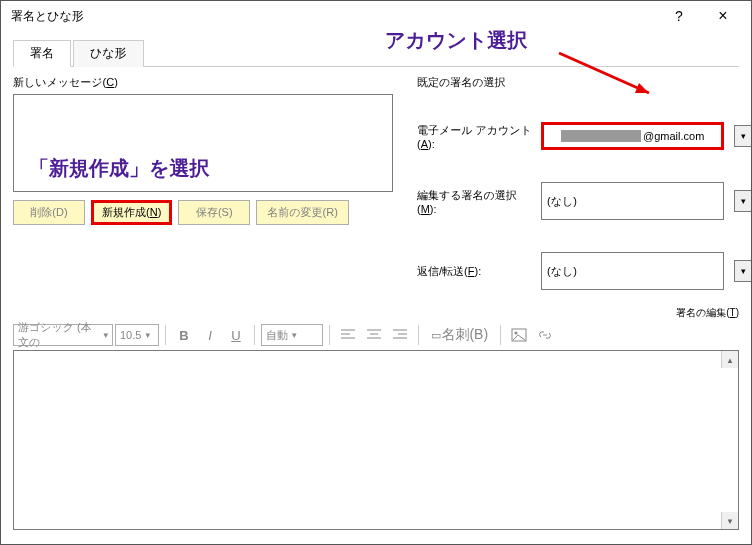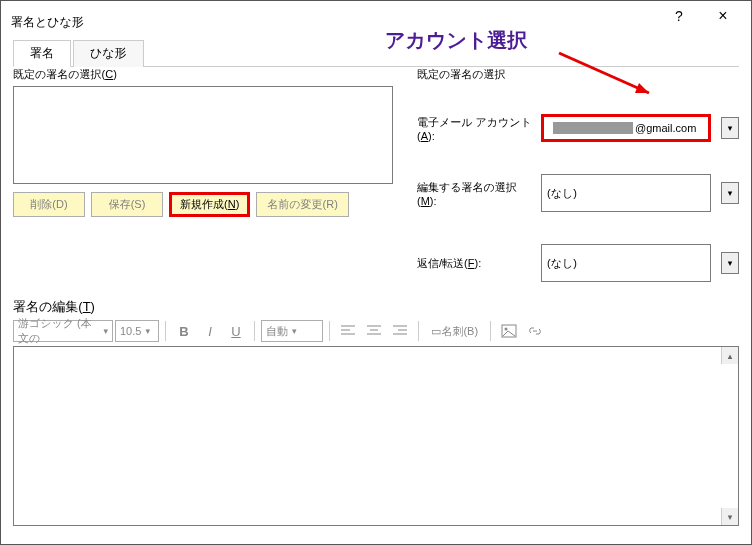--- a/index.html
+++ b/index.html
@@ -10,40 +10,40 @@
     background: #fff;
     width: 752px;
     height: 545px;
     border: 1px solid #555;
     display: flex;
     flex-direction: column;
   }
   .titlebar {
     height: 30px;
     display: flex;
-    align-items: flex-end;
+    align-items: center;
     padding: 0 6px 0 10px;
     background: #fff;
   }
   .titlebar .title { flex: 1; font-size: 12px; }
   .titlebar .btn {
     width: 44px; height: 30px;
     display: flex; align-items: center; justify-content: center;
     font-size: 14px;
   }
   .titlebar .close { font-size: 16px; }
   .content {
     flex: 1;
     padding: 8px 12px 12px 12px;
     position: relative;
   }
   .tabs {
     display: flex;
     border-bottom: 1px solid #ccc;
-    margin-bottom: 0;
+    margin-bottom: 8px;
   }
   .tab {
     padding: 4px 16px;
     border: 1px solid #ccc;
     border-bottom: none;
     background: #f7f7f7;
     margin-right: 2px;
     position: relative;
     top: 1px;
     font-size: 12px;
@@ -109,26 +109,26 @@
     margin-left: 4px;
     font-size: 9px;
   }
   .account-highlight {
     border: 3px solid #e60000;
     padding: 1px;
     display: flex;
     flex: 1;
   }
   .account-inner {
-    flex:1; display:flex; align-items:center; height:20px; padding:0 8px; font-size:11px;
+    flex:1; display:flex; align-items:center; height:20px; padding:0 16px; font-size:11px;
   }
   .gray-block {
     width: 80px; height: 12px; background: #999; display:inline-block; margin-right:2px;
   }
-  .editor-label { font-size: 13px; margin: 6px 0 4px; }
+  .editor-label { font-size: 10px; margin: 6px 0 4px; text-align: right; }
   .toolbar {
     display: flex;
     align-items: center;
     gap: 2px;
     margin-bottom: 4px;
     flex-wrap: nowrap;
   }
   .tb-sel {
     border: 1px solid #adadad;
     background: #fff;
@@ -186,29 +186,29 @@
 <div class="content">
 
   <div class="tabs">
     <div class="tab active">署名</div>
     <div class="tab">ひな形</div>
   </div>
 
   <div class="top-area">
     <div class="left-col">
       <div class="group-label">
-        <span>既定の署名の選択(</span><span class="underline">C</span><span>)</span>
+        <span>新しいメッセージ(</span><span class="underline">C</span><span>)</span>
       </div>
       <div class="sig-list"></div>
       <div class="btn-row">
         <div class="sq-btn">削除(D)</div>
-        <div class="sq-btn">保存(S)</div>
         <div class="sq-btn enabled highlight-red">
           <span>新規作成(</span><span class="underline">N</span><span>)</span>
         </div>
+        <div class="sq-btn">保存(S)</div>
         <div class="sq-btn">名前の変更(R)</div>
       </div>
     </div>
 
     <div class="right-col">
       <div class="group-label">既定の署名の選択</div>
 
       <div class="field-row">
         <div class="field-label">
           <span>電子メール アカウント(</span><span class="underline">A</span><span>):</span>
@@ -286,21 +286,21 @@
     <div class="tb-btn">
       <svg width="14" height="12">
           <line x1="0" y1="1" x2="14" y2="1" stroke="#888"></line>
           <line x1="5" y1="5" x2="14" y2="5" stroke="#888"></line>
           <line x1="0" y1="9" x2="14" y2="9" stroke="#888"></line>
         </svg>
     </div>
     <div class="tb-sep"></div>
     <div class="tb-btn" style="width:auto;padding:0 6px">
       <span style="font-size:11px;color:#888">▭ </span>
-        <span style="font-size:11px;color:#888">名刺(B)</span>
+        <span style="font-size:14px;color:#888">名刺(B)</span>
     </div>
     <div class="tb-sep"></div>
     <div class="tb-btn">
       <svg width="16" height="14">
           <rect x="1" y="1" width="14" height="12" fill="none" stroke="#888"></rect>
           <circle cx="5" cy="5" r="1.5" fill="#888"></circle>
           <polyline points="2,12 7,7 14,12" fill="none" stroke="#888"></polyline>
         </svg>
     </div>
     <div class="tb-btn">
@@ -313,18 +313,19 @@
   <div class="editor">
     <div class="scrollbtn" style="top:0">▴</div>
     <div class="scrollbtn" style="bottom:0">▾</div>
   </div>
 
   <div class="annot" style="top:-4px; left:384px">アカウント選択</div>
   <svg class="arrow-svg" style="top:18px; left:548px" width="120" height="50">
     <line x1="10" y1="4" x2="100" y2="44" stroke="#e60000" stroke-width="3"></line>
     <polygon points="100,44 90,34 86,44" fill="#e60000"></polygon>
   </svg>
+  <div class="annot" style="top:124px; left:28px">「新規作成」を選択</div>
 
 </div>
 
 <div class="footer">
   <div class="fbtn ok">OK</div>
 </div>
 
 </body></html>

